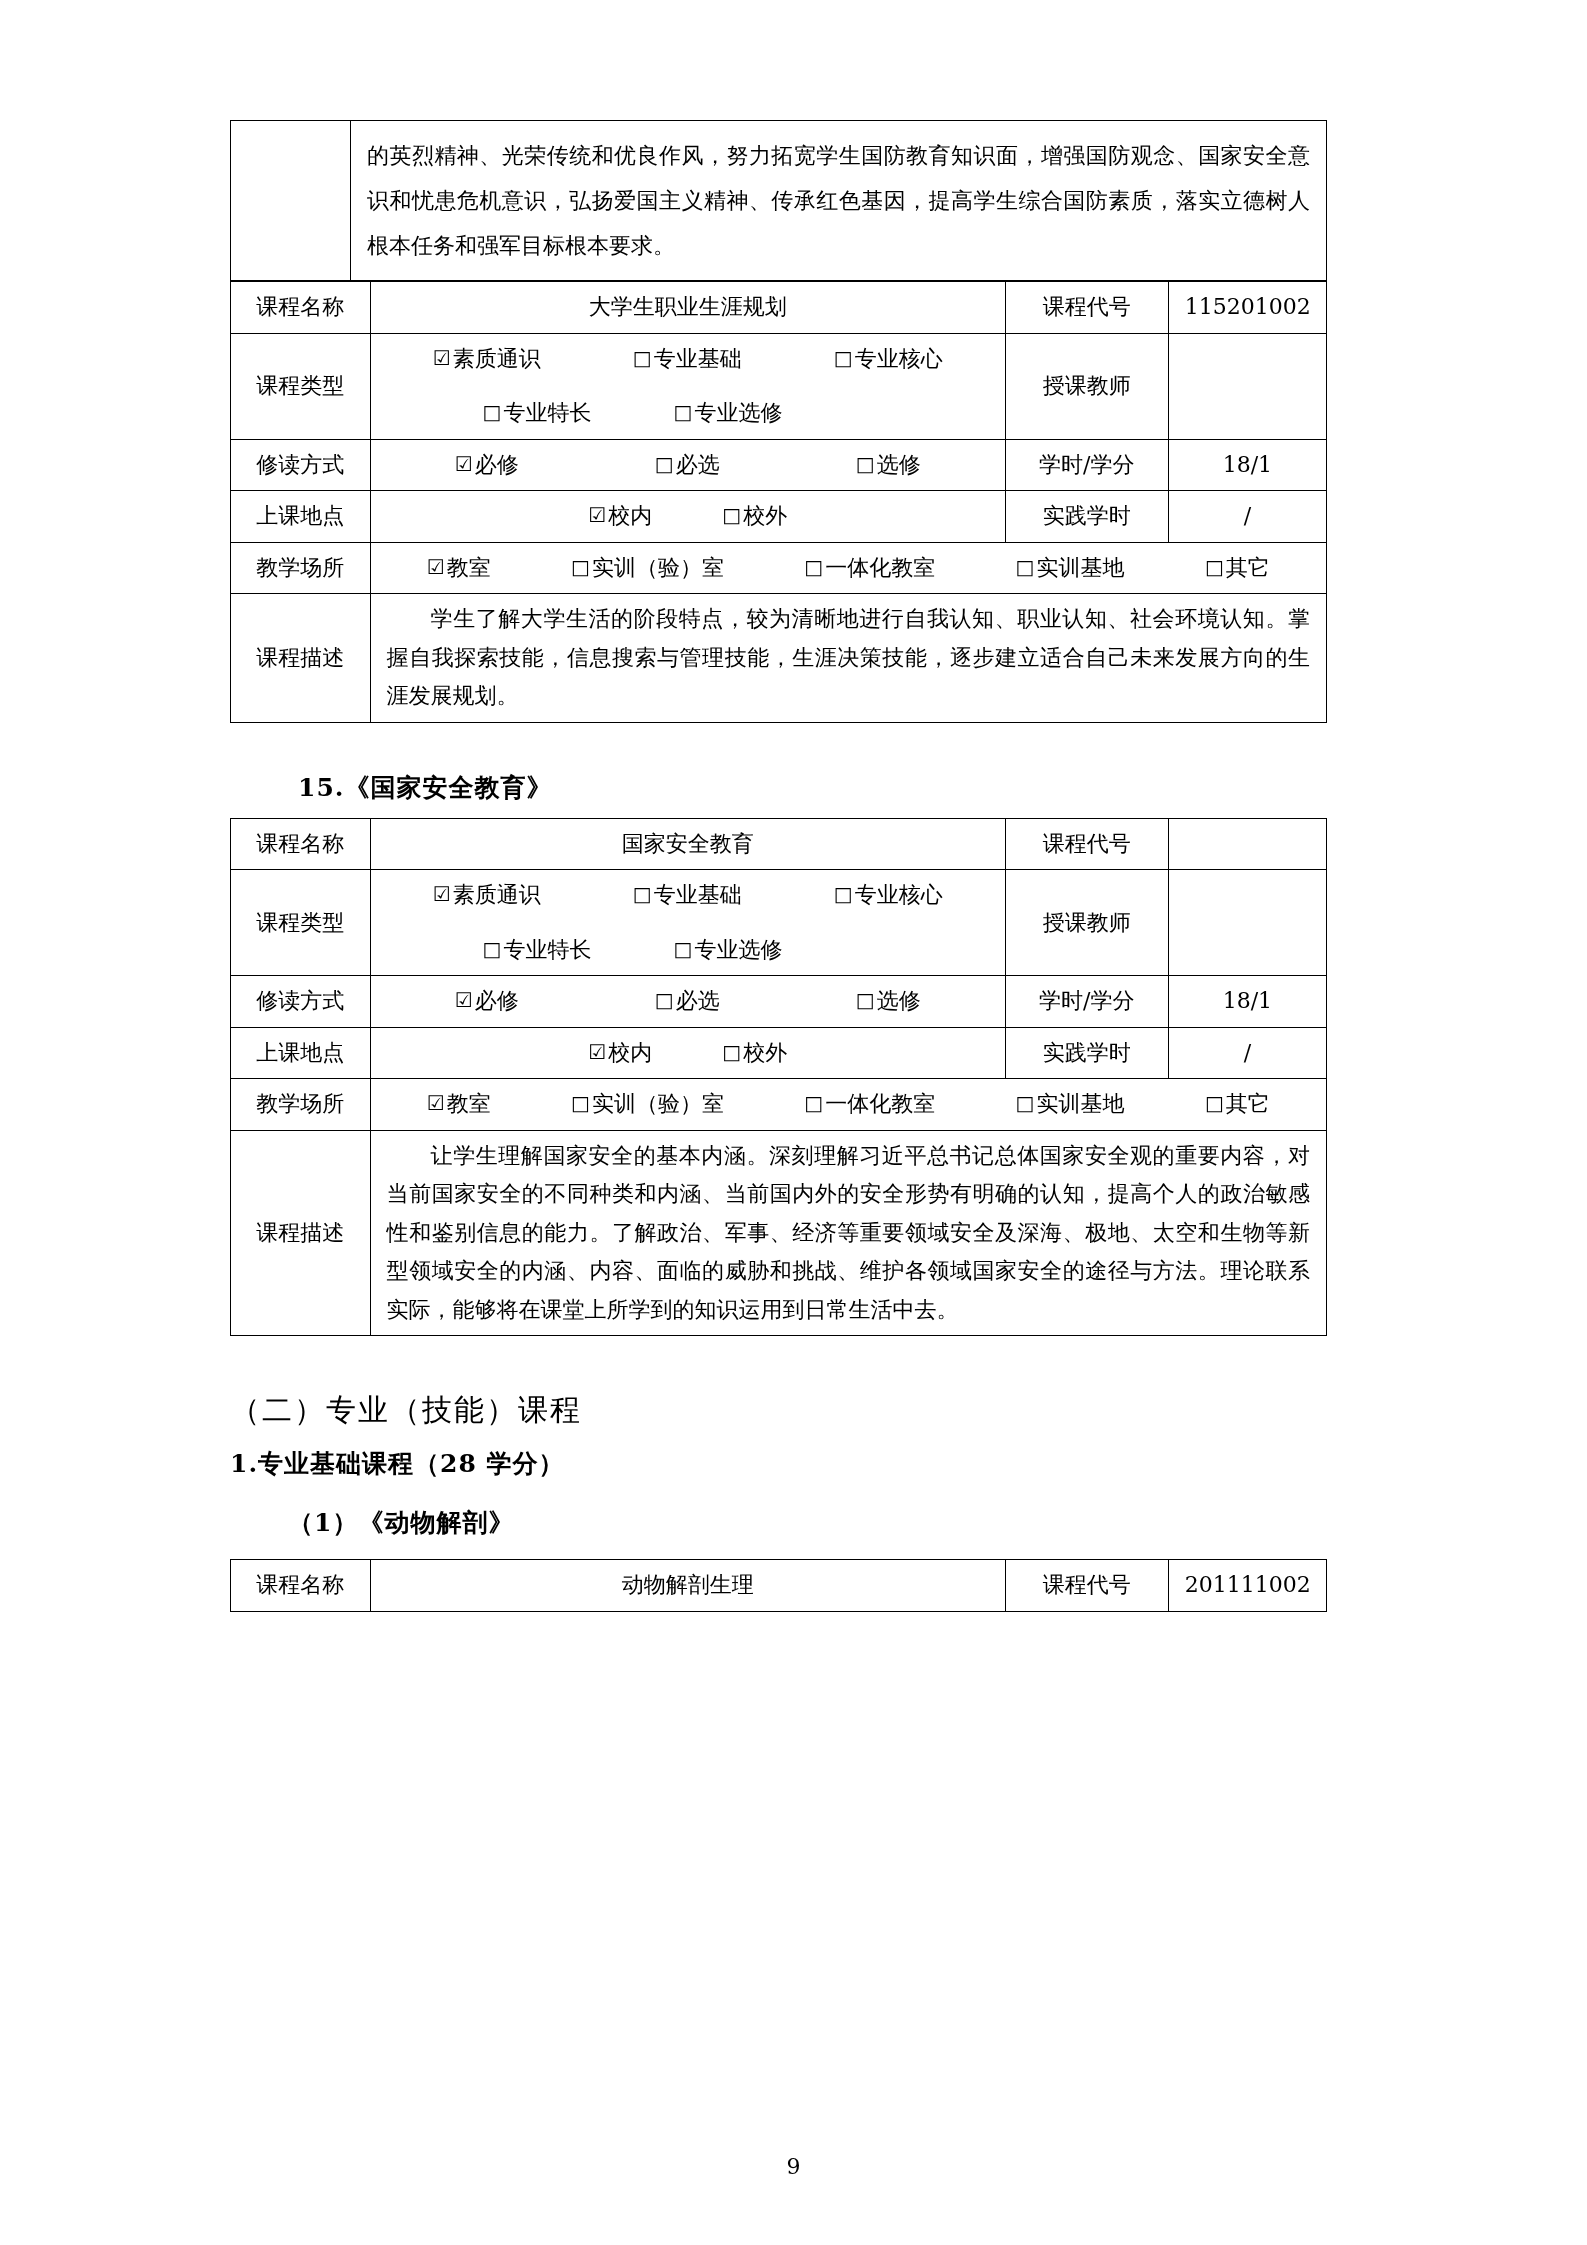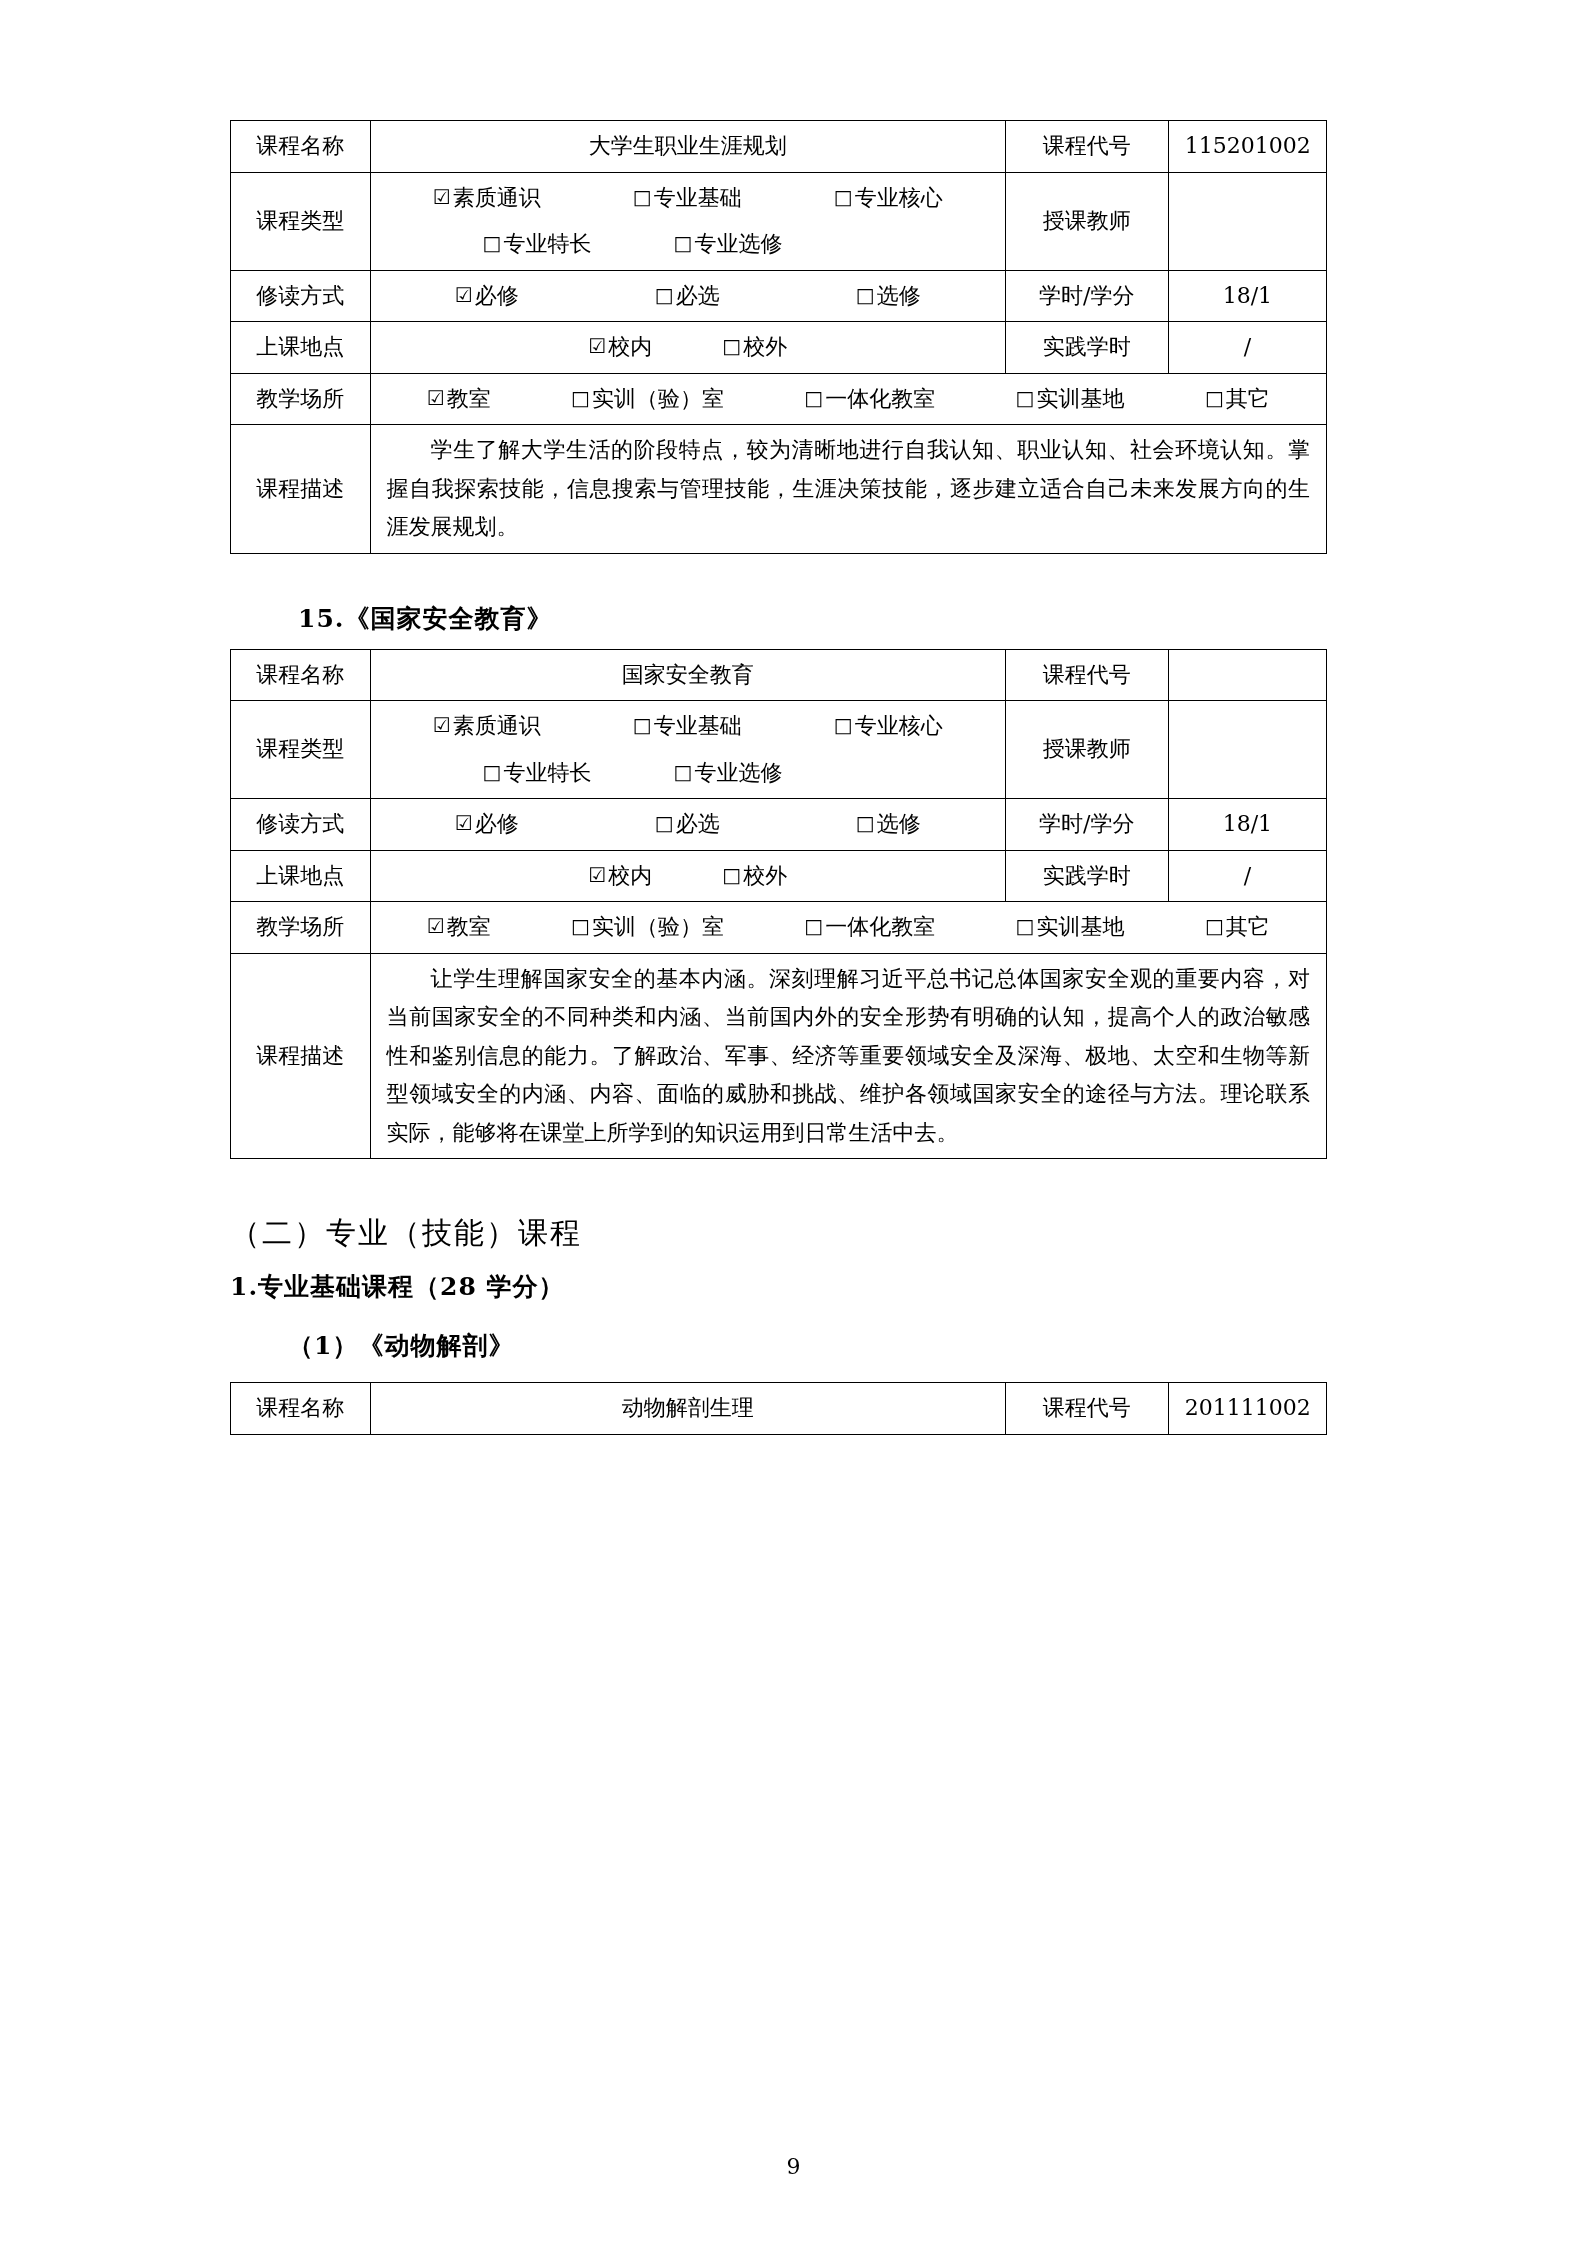--- a/index.html
+++ b/index.html
@@ -108,39 +108,51 @@
     font-size: 22px;
   }
   .box {
     display: inline-block;
     font-family: "DejaVu Sans", sans-serif;
     font-size: 20px;
     margin-right: 2px;
     position: relative;
     top: -1px;
   }
-  .type-rows { display: flex; flex-direction: column; gap: 8px; }
+  .type-rows { display: flex; flex-direction: column; gap: 16px; }
   .type-row { display: flex; }
   .type-row .opt { text-align: left; }
 
   .page-number {
     position: absolute;
     bottom: 66px;
     left: 0;
     width: 100%;
     text-align: center;
     font-size: 22px;
     font-family: "DejaVu Serif", "Liberation Serif", serif;
   }
 </style>
 </head>
 <body>
 
 <div class="page">
 
+  <table class="cont">
+    <colgroup>
+        <col style="width:120px">
+        <col>
+      </colgroup>
+    <tbody>
+        <tr>
+      <td class="empty"></td>
+      <td>的英烈精神、光荣传统和优良作风，努力拓宽学生国防教育知识面，增强国防观念、国家安全意识和忧患危机意识，弘扬爱国主义精神、传承红色基因，提高学生综合国防素质，落实立德树人根本任务和强军目标根本要求。</td>
+    </tr>
+  </tbody>
+    </table>
 
 
   <table class="course">
     <colgroup>
       <col style="width:120px">
       <col style="width:546px">
       <col style="width:140px">
       <col style="width:136px">
     </colgroup>
 

